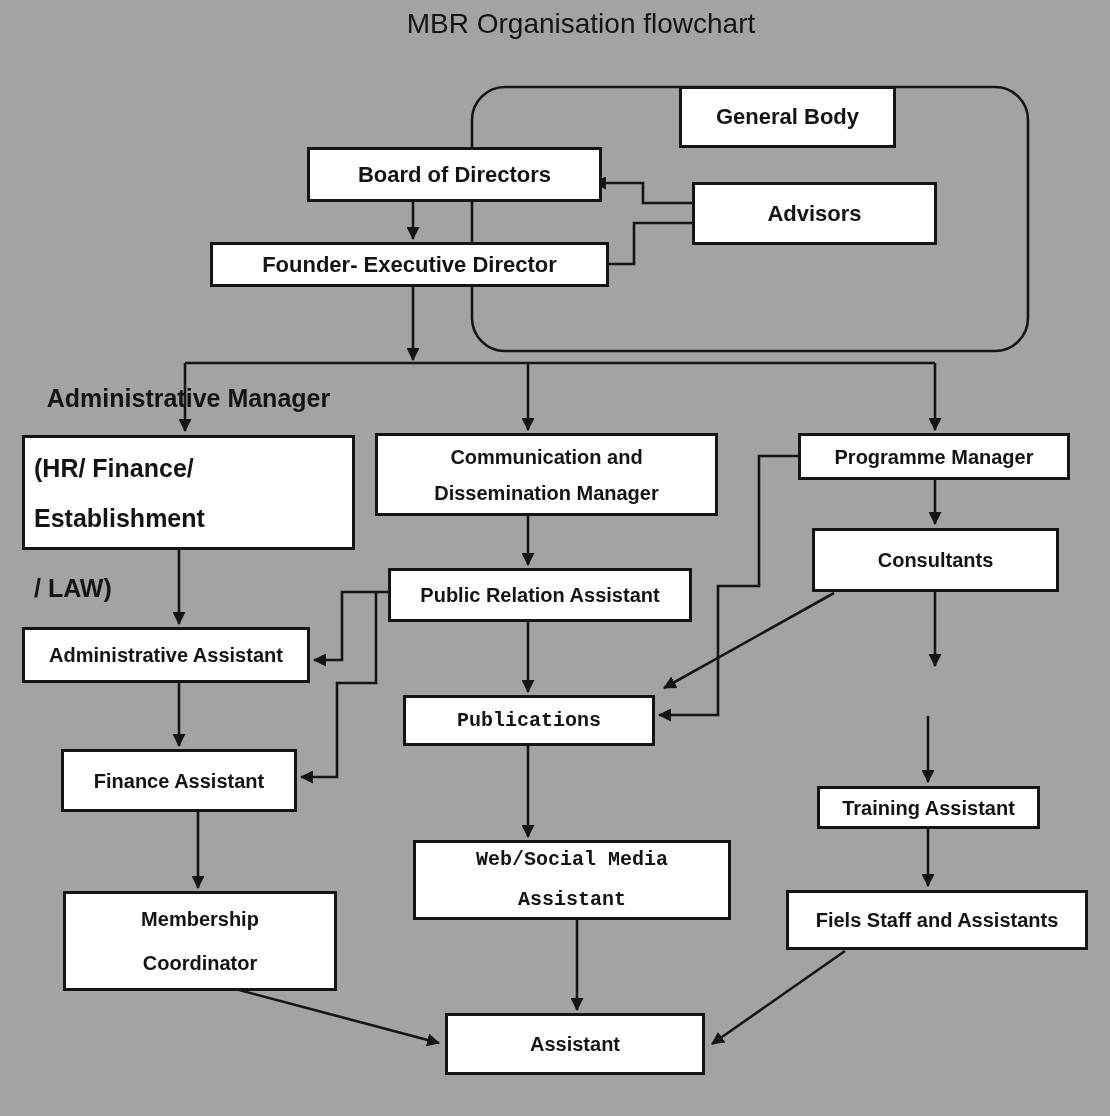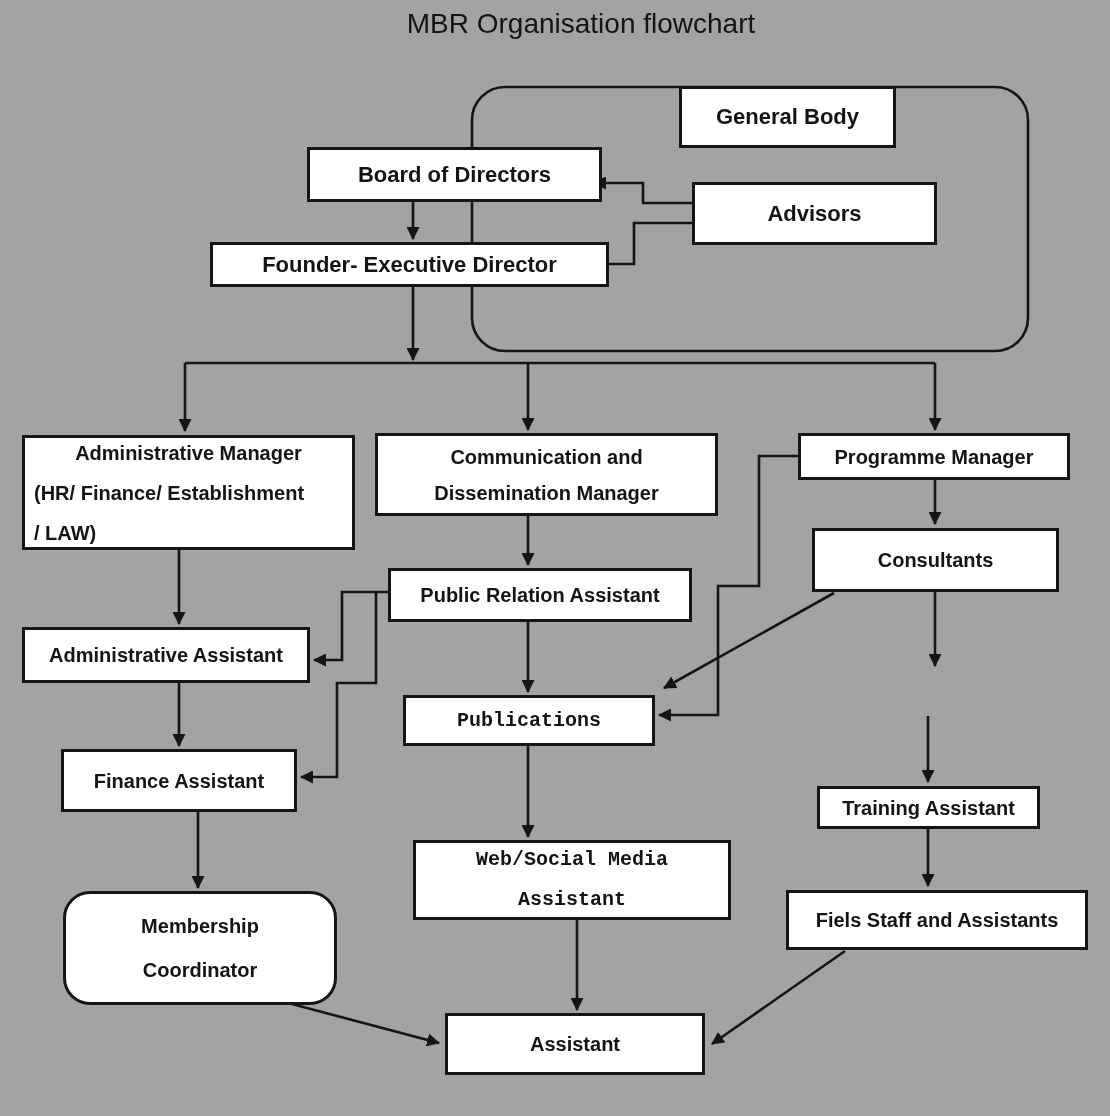--- a/index.html
+++ b/index.html
@@ -12,22 +12,22 @@
     font-size:28px;font-weight:400;transform:translateX(26px);
   }
   svg.wires{position:absolute;left:0;top:0;z-index:1;}
   .node{
     position:absolute;z-index:2;background:#ffffff;border:3px solid #151515;
     box-sizing:border-box;display:flex;flex-direction:column;justify-content:center;
     font-weight:700;text-align:center;font-size:20px;line-height:1.9;
   }
   .node.big{font-size:22px;}
   .node .ln{display:block;}
-  .node .al{text-align:left;padding-left:4px;}
-  .node.tight{line-height:2.0;font-size:20px;padding:16px 5px;}
+  .node .al{text-align:left;padding-left:4px;margin-top:20px;}
+  .node.tight{line-height:2.0;font-size:25px;padding:16px 5px;}
 </style>
 </head>
 <body>
 
 <div class="stage">
 
   <div class="title">MBR Organisation flowchart</div>
 
   <svg class="wires" width="1110" height="1116" viewBox="0 0 1110 1116">
     <defs>
@@ -102,21 +102,21 @@
 
   <div class="node" style="left:388px;top:568px;width:304px;height:54px;">Public Relation Assistant</div>
 
   <div class="node" style="left:61px;top:749px;width:236px;height:63px;">Finance Assistant</div>
 
   <div class="node" style="left:812px;top:528px;width:247px;height:64px;">Consultants</div>
 
   <div class="node" style="left:403px;top:695px;width:252px;height:51px;font-family:Liberation Mono, monospace;">Publications</div>
 
 
-  <div class="node" style="left:63px;top:891px;width:274px;height:114px;line-height:2.2;border-radius:27px;">
+  <div class="node" style="left:63px;top:891px;width:274px;height:100px;line-height:2.2;">
     <span class="ln">Membership</span>
     <span class="ln">Coordinator</span>
   </div>
 
   <div class="node" style="left:817px;top:786px;width:223px;height:43px;">Training Assistant</div>
 
   <div class="node" style="left:413px;top:840px;width:318px;height:80px;line-height:2.0;font-family:Liberation Mono, monospace;">
     <span class="ln">Web/Social Media</span>
     <span class="ln">Assistant</span>
   </div>

